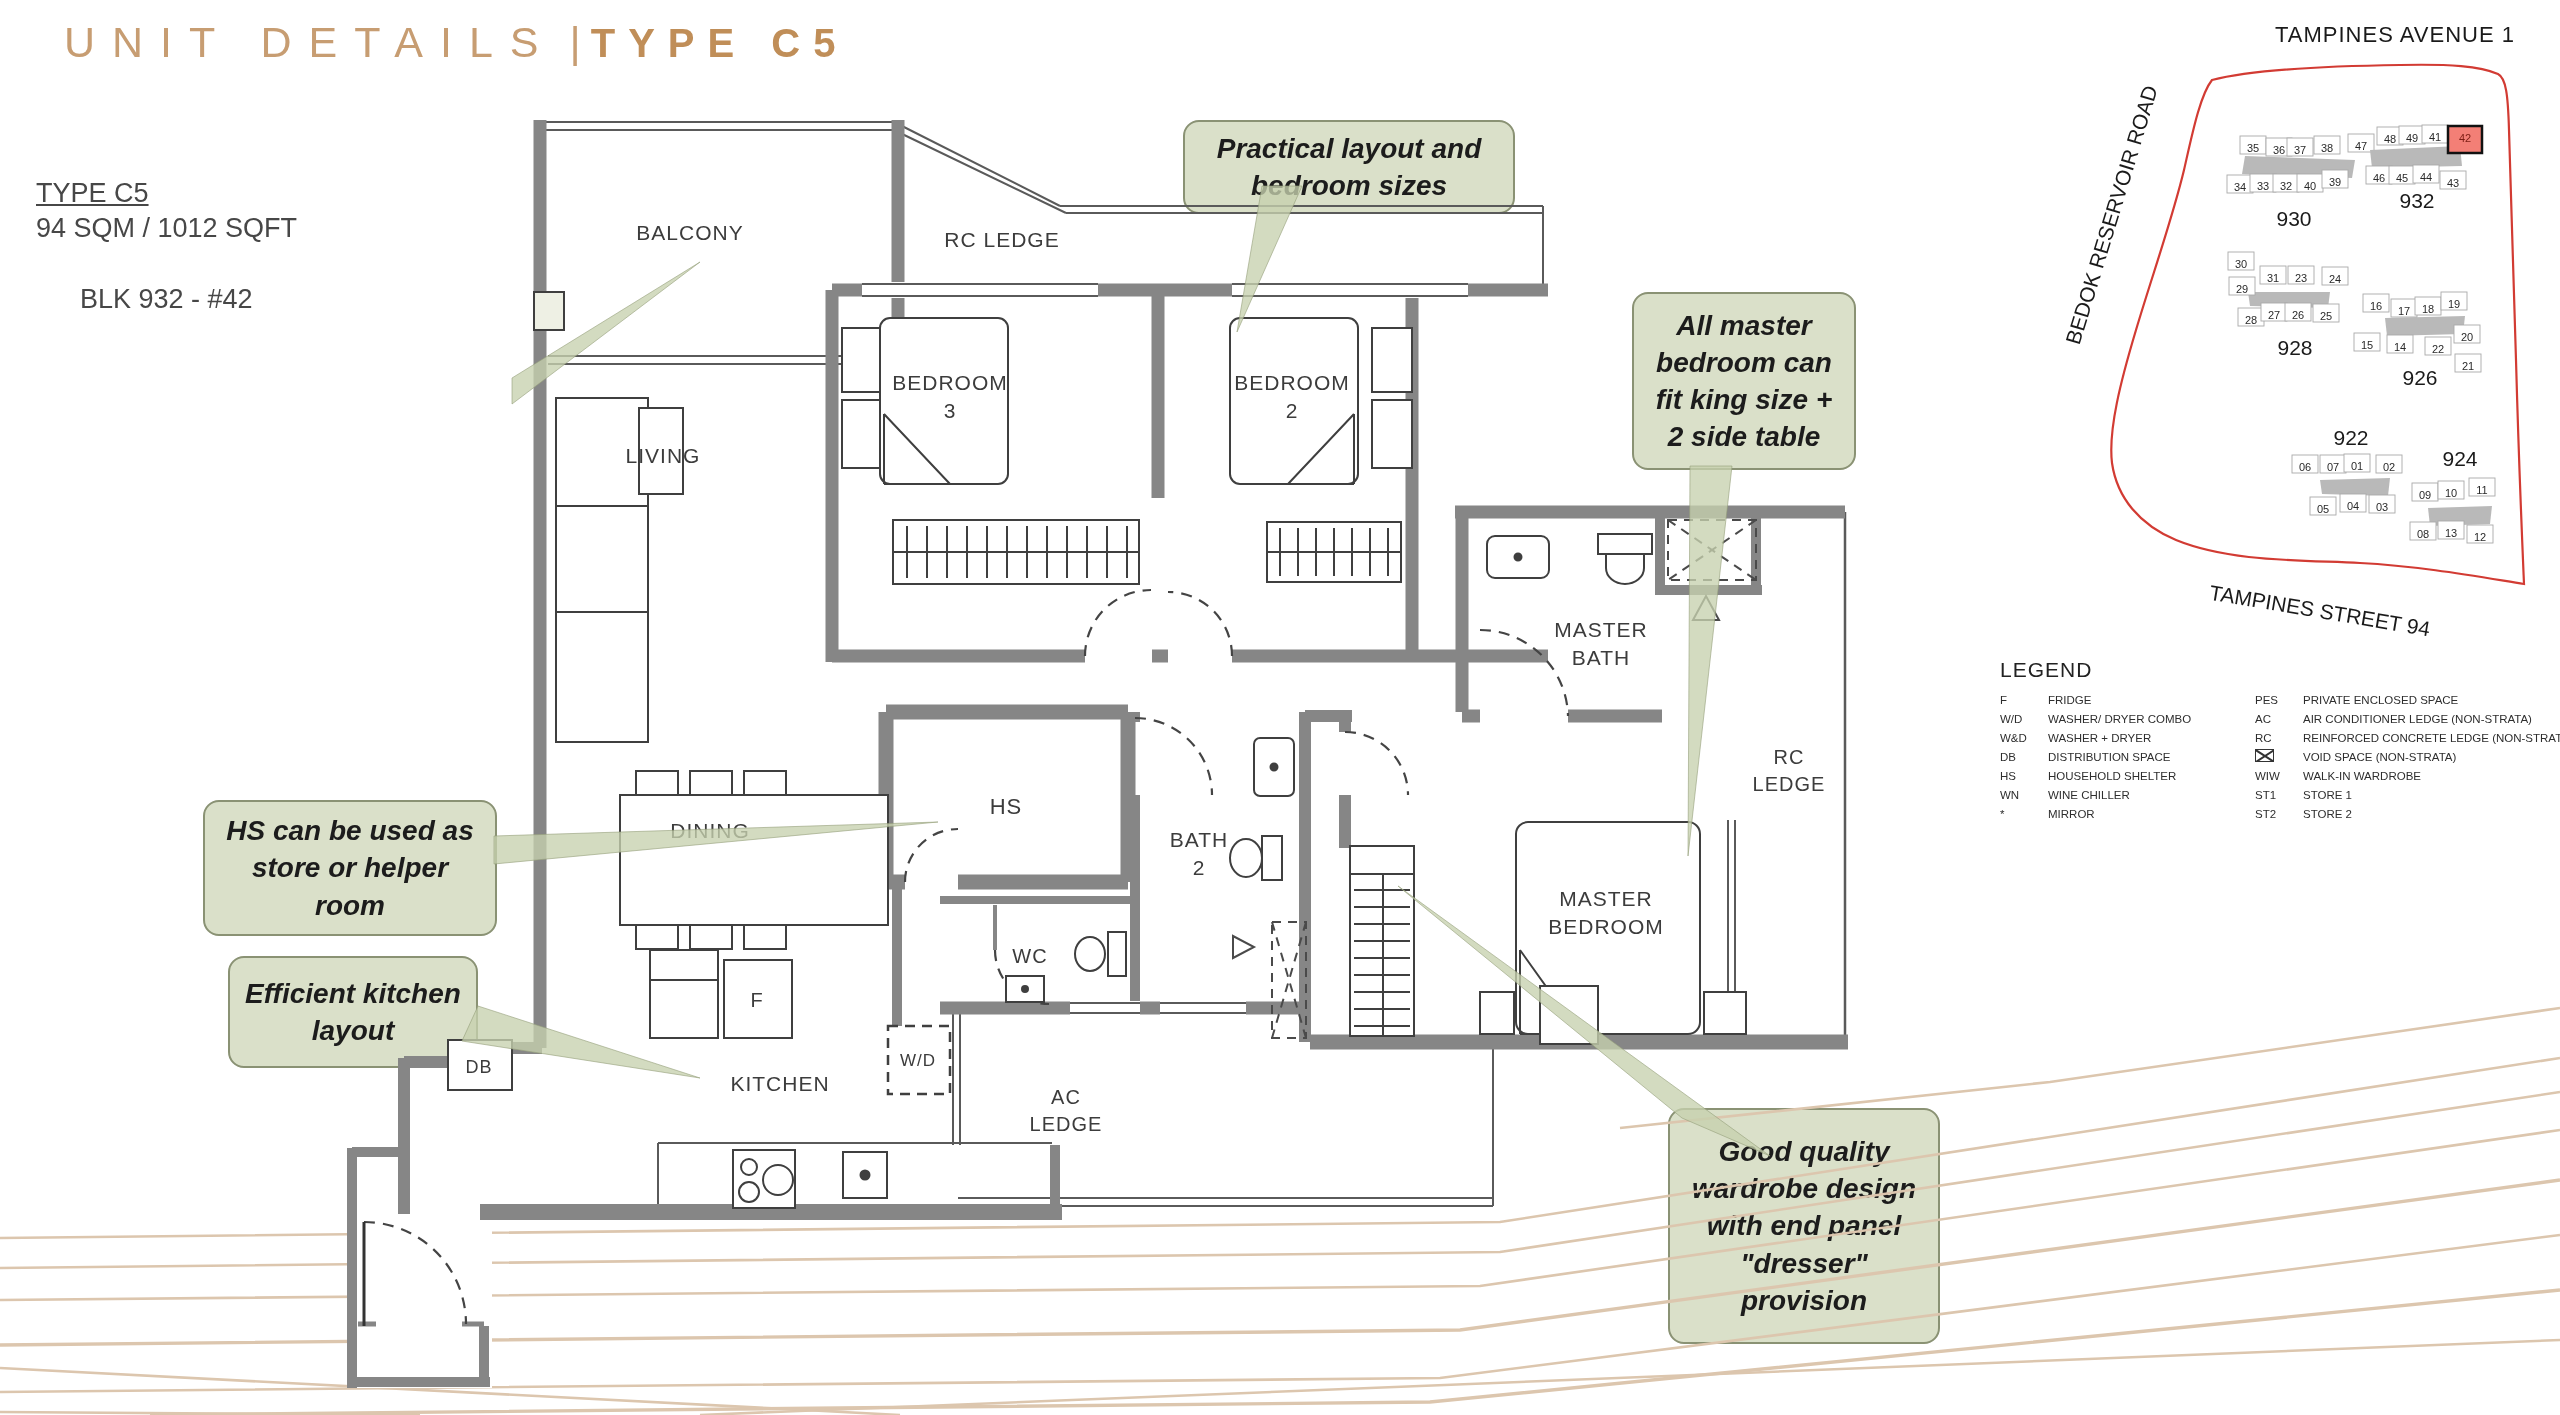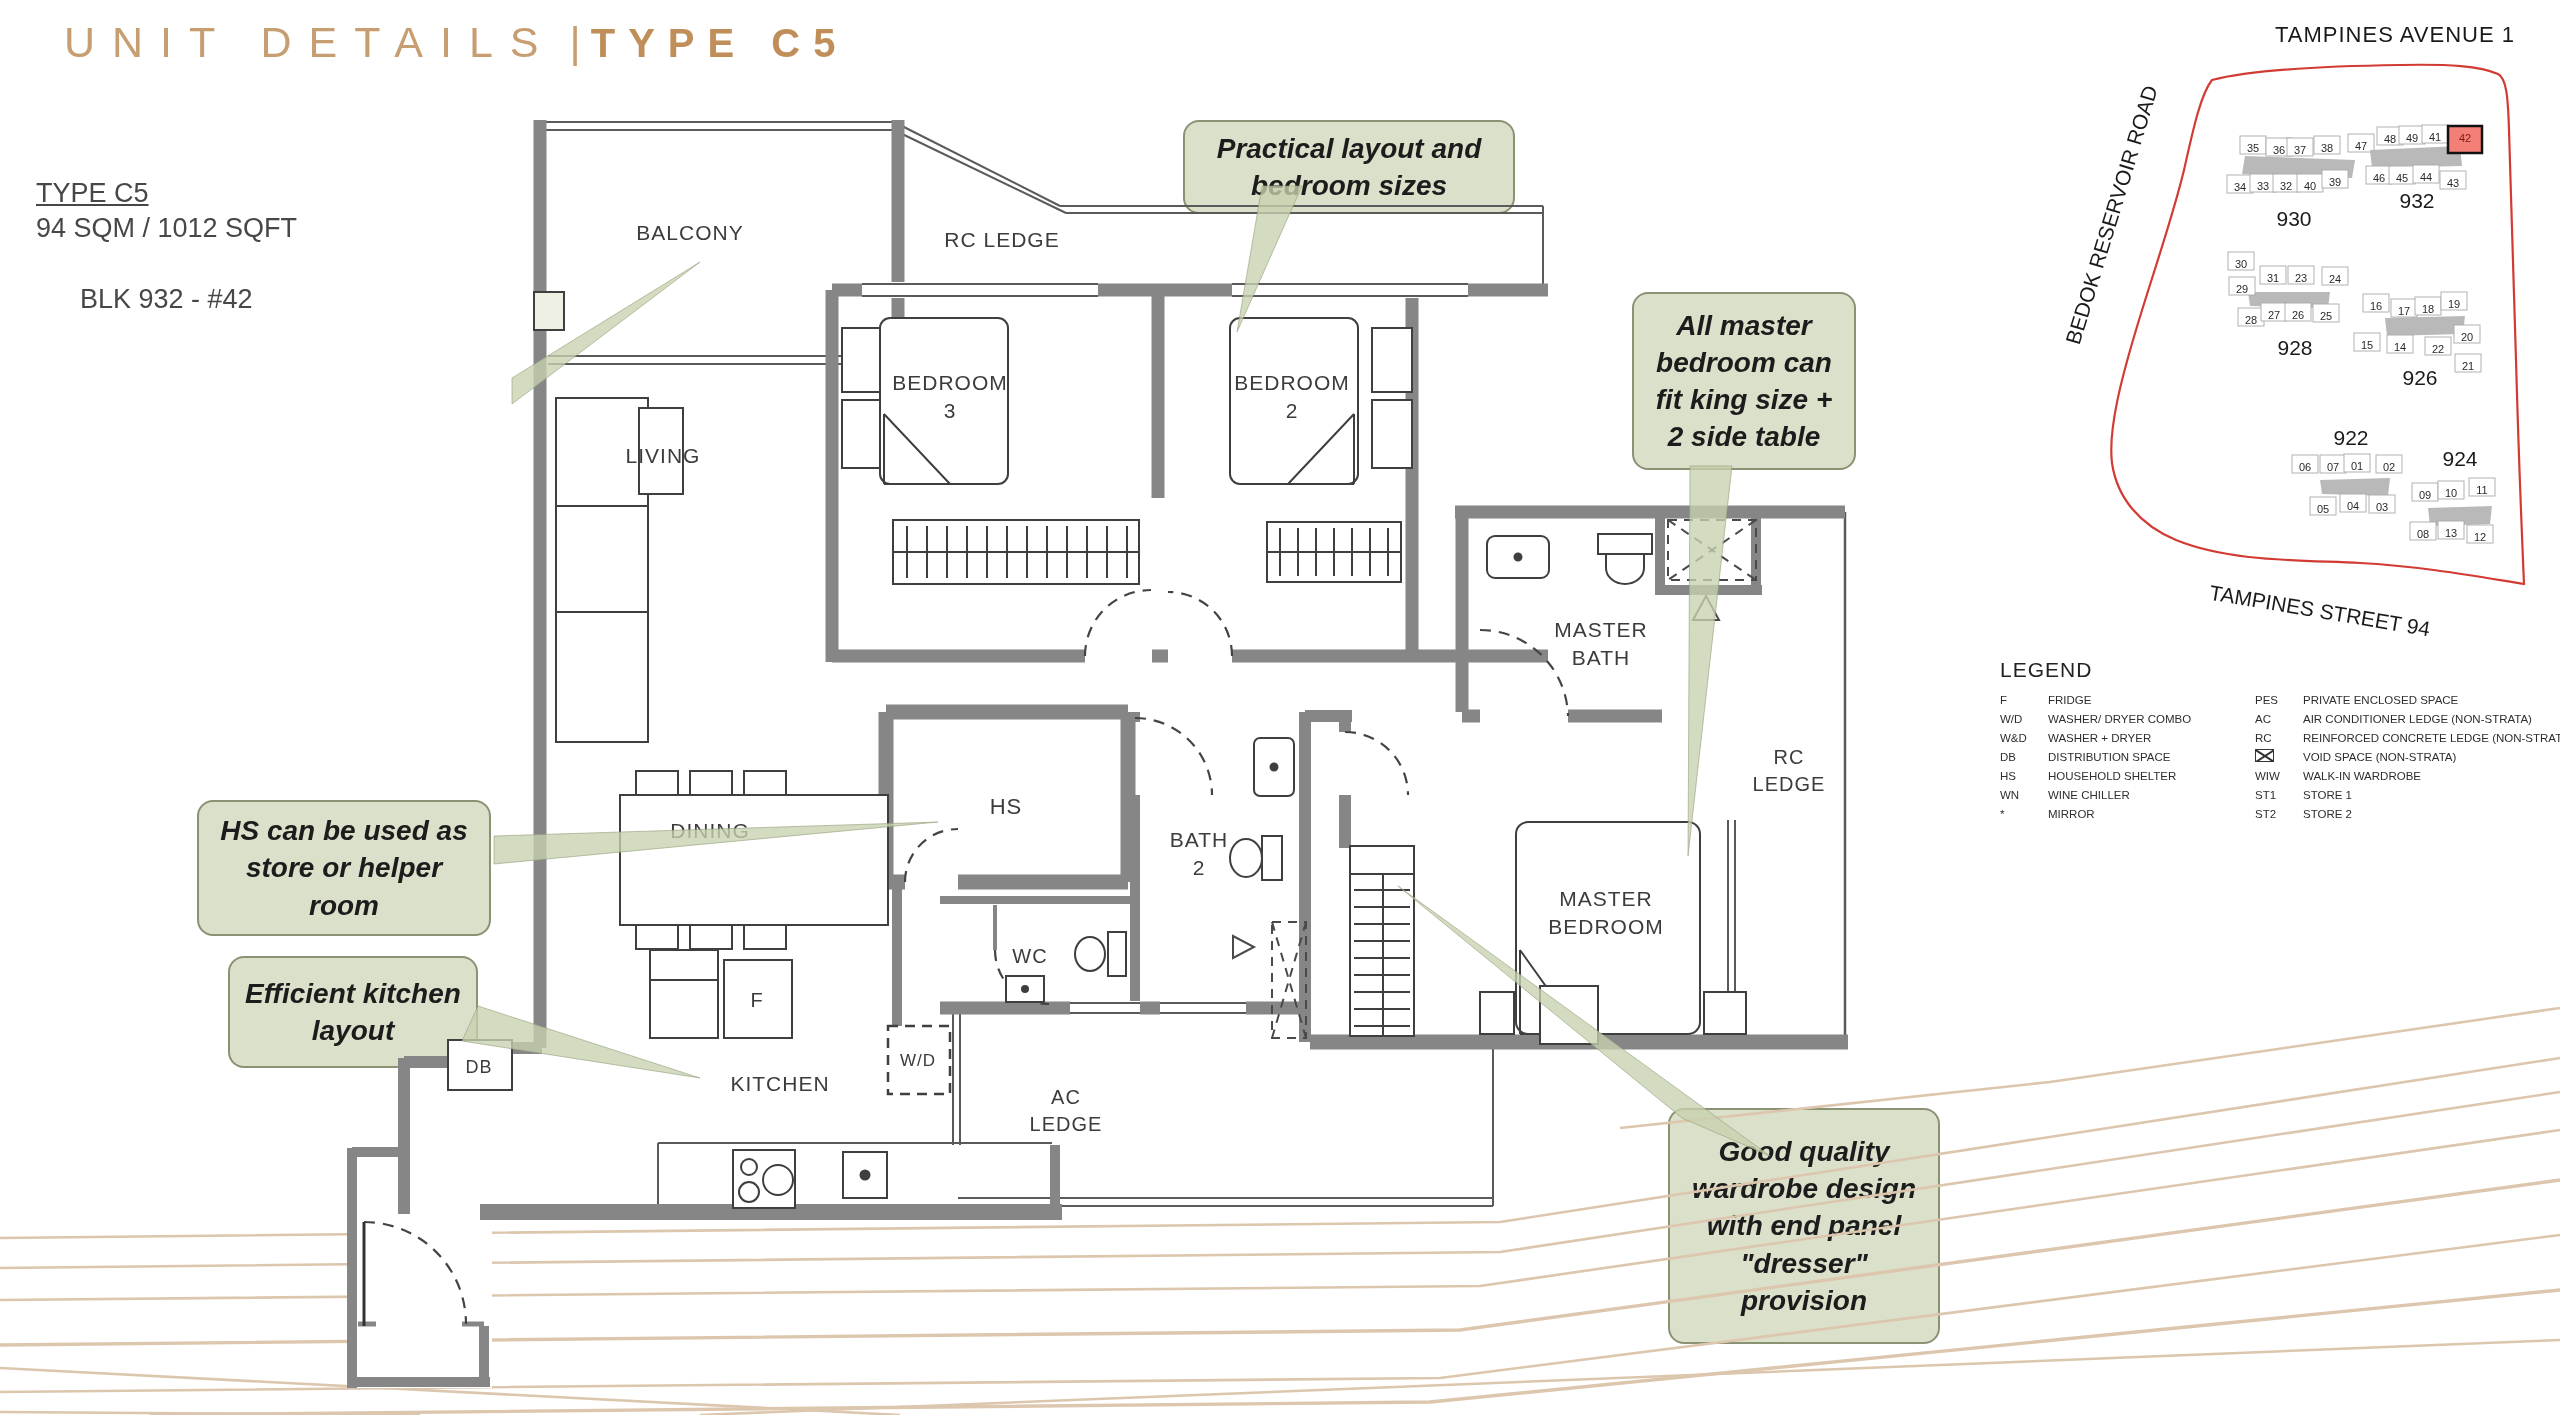--- a/index.html
+++ b/index.html
@@ -49,21 +49,21 @@
   </div>
 
   <div class="unit-info">
     <div class="type">TYPE C5</div>
     <div class="area">94 SQM / 1012 SQFT</div>
     <div class="blk">BLK 932 - #42</div>
   </div>
 
   <div class="callout" style="left:1183px;top:113px;width:332px;height:94px;margin-top:7px;">Practical layout and bedroom sizes</div>
   <div class="callout" style="left:1632px;top:292px;width:224px;height:178px;">All master bedroom can fit king size + 2 side table</div>
-  <div class="callout" style="left:197px;top:800px;width:294px;height:136px;">HS can be used as store or helper room</div>
+  <div class="callout" style="left:203px;top:800px;width:294px;height:136px;">HS can be used as store or helper room</div>
   <div class="callout" style="left:228px;top:956px;width:250px;height:112px;">Efficient kitchen layout</div>
   <div class="callout" style="left:1668px;top:1108px;width:272px;height:236px;">Good quality wardrobe design with end panel "dresser" provision</div>
 
   <svg class="layer" style="z-index:2;" width="2560" height="1415" viewBox="0 0 2560 1415">
 
     <g stroke="#dcc6ae" fill="none" stroke-width="2.6">
       <path d="M0,1238 L1500,1222 L2560,1058"></path>
       <path d="M0,1268 L1500,1252 L2560,1092"></path>
       <path d="M0,1300 L1480,1286 L2560,1130"></path>
       <path d="M0,1345 L1460,1330 L2560,1180" stroke-width="3.4"></path>

